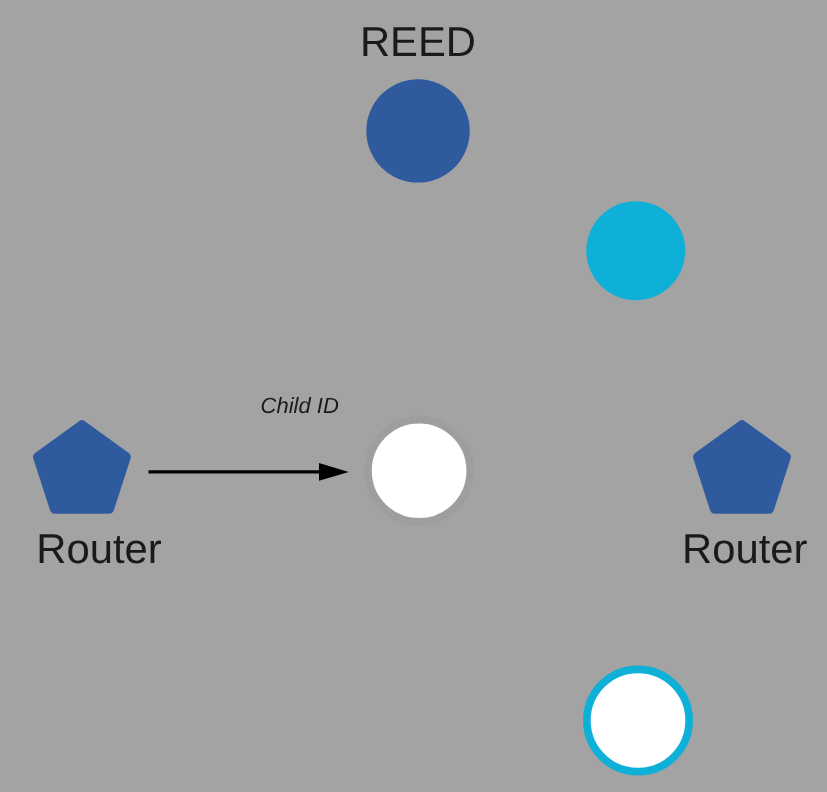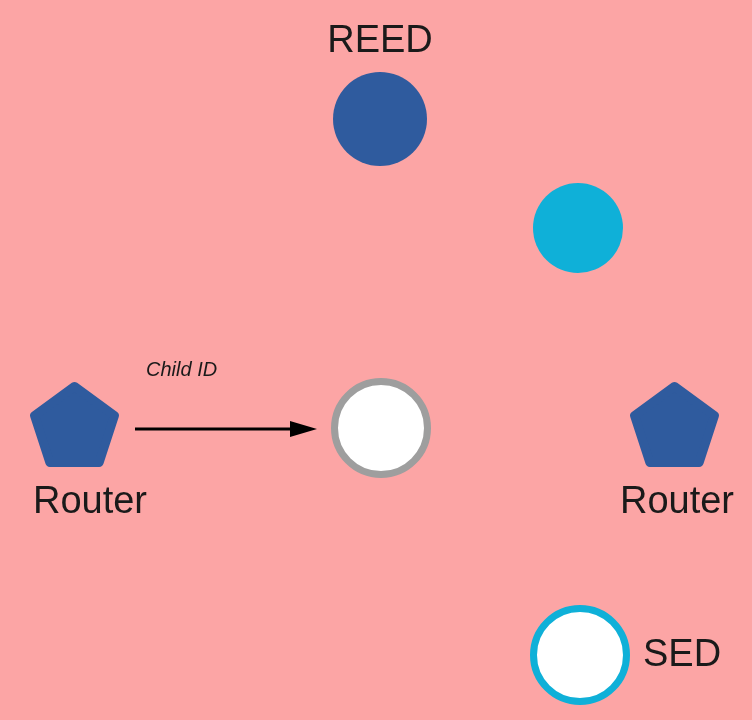--- a/index.html
+++ b/index.html
@@ -4,21 +4,21 @@
 <style>
   html, body {
     margin: 0;
     padding: 0;
     background: #ffffff;
   }
   .canvas {
     position: relative;
     width: 752px;
     height: 720px;
-    background: #fca5a5;
+    background: #a3a3a3;
     font-family: "Liberation Sans", sans-serif;
     color: #1a1a1a;
     overflow: hidden;
   }
   .node-label {
     position: absolute;
     font-size: 38px;
     line-height: 1.15;
     color: #1a1a1a;
     text-align: center;
@@ -44,21 +44,21 @@
     left: 133px;
     top: 417px;
     width: 190px;
     height: 24px;
   }
   .arrow-label {
     position: absolute;
     left: 146px;
     top: 357px;
     width: 162px;
-    text-align: left;
+    text-align: right;
     font-size: 20px;
     font-style: italic;
     line-height: 1.28;
     color: #1a1a1a;
     white-space: nowrap;
   }
 </style>
 </head>
 <body>
 
@@ -89,15 +89,14 @@
   <div class="circle outline-gray" style="left:331px; top:378px; width:100px; height:100px;"></div>
 
   <div class="pentagon-wrap" style="left:628px; top:382px;">
     <svg width="93" height="88" viewBox="0 0 93 88" xmlns="http://www.w3.org/2000/svg">
       <polygon points="46.5,4.5 86.45,33.52 71.19,80.48 21.81,80.48 6.55,33.52" fill="#2f5b9e" stroke="#2f5b9e" stroke-width="9" stroke-linejoin="round"></polygon>
     </svg>
   </div>
   <div class="node-label" style="left:597px; top:479px; width:160px;">Router</div>
 
   <div class="circle outline-cyan" style="left:530px; top:605px; width:100px; height:100px;"></div>
-  <div class="node-label" style="left:643px; top:632px; text-align:left;">SED</div>
 
 </div>
 
 </body></html>

